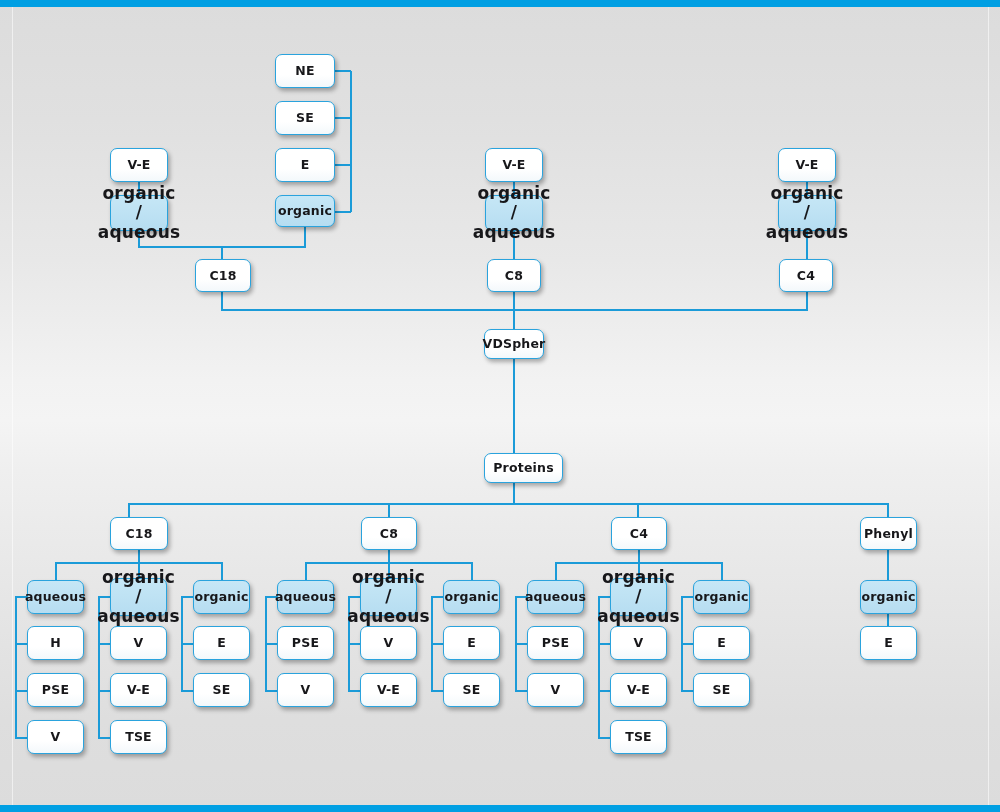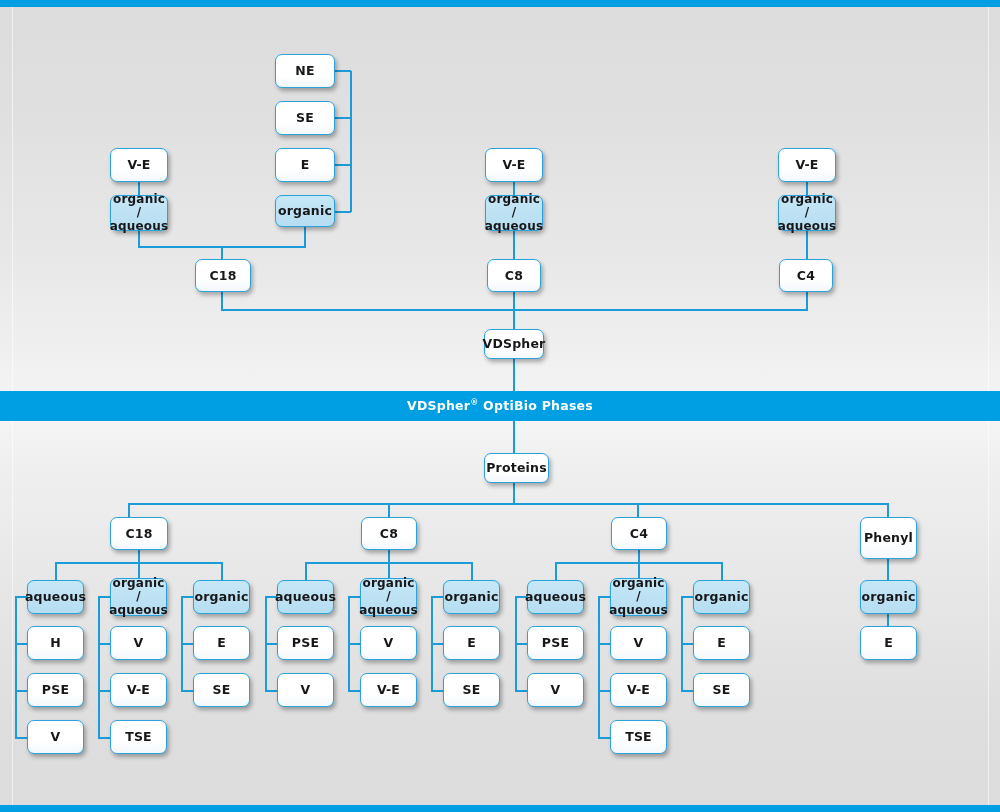--- a/index.html
+++ b/index.html
@@ -65,21 +65,21 @@
     font-weight:bold;
     font-size:12.5px;
     line-height:1.12;
     letter-spacing:0.2px;
     z-index:3;
   }
   .node.fill{
     background:#bde2f4;
     background-image:linear-gradient(to bottom,#c6e7f6 0%,#b6ddf1 100%);
   }
-  .node.two-line{font-size:12px;}
+  .node.two-line{font-size:17px;}
   .node span{display:block;white-space:pre-line;}
 
   
   #banner{
     position:absolute;
     left:0;top:391px;width:1000px;height:30px;
     background:#009fe3;
     display:flex;align-items:center;justify-content:center;
     z-index:6;
   }
@@ -170,25 +170,22 @@
   <div class="ln lnv" style="left:806px;top:292px;height:18px;"></div>
   <div class="ln lnh" style="left:221px;top:309px;width:587px;"></div>
   <div class="ln lnv" style="left:513px;top:309px;height:20px;"></div>
 
   <div class="node" style="left:484px;top:329px;width:60px;height:30px;">
     <span>VDSpher</span>
   </div>
 
   <div class="ln lnv" style="left:513px;top:359px;height:94px;"></div>
 
-  <div id="banner">
-    <div class="btxt"><span>VDSpher</span><sup>®</sup><span> OptiBio Phases</span></div>
-  </div>
-
-  <div class="node" style="left:484px;top:453px;width:65px;height:30px;">
+
+  <div class="node" style="left:484px;top:453px;width:79px;height:30px;">
     <span>Proteins</span>
   </div>
 
   <div class="ln lnv" style="left:513px;top:483px;height:21px;"></div>
   <div class="ln lnh" style="left:128px;top:503px;width:760px;"></div>
   <div class="ln lnv" style="left:128px;top:503px;height:14px;"></div>
   <div class="ln lnv" style="left:388px;top:503px;height:14px;"></div>
   <div class="ln lnv" style="left:637px;top:503px;height:14px;"></div>
   <div class="ln lnv" style="left:887px;top:503px;height:14px;"></div>
 
@@ -356,21 +353,21 @@
   <div class="ln lnh" style="left:681px;top:596px;width:13px;"></div>
   <div class="ln lnh" style="left:681px;top:643px;width:13px;"></div>
   <div class="ln lnh" style="left:681px;top:690px;width:13px;"></div>
   <div class="node" style="left:693px;top:626px;width:57px;height:34px;">
     <span>E</span>
     </div>
   <div class="node" style="left:693px;top:673px;width:57px;height:34px;">
     <span>SE</span>
     </div>
 
-  <div class="node" style="left:860px;top:517px;width:57px;height:42px;">
+  <div class="node" style="left:860px;top:517px;width:57px;height:33px;">
     <span>Phenyl</span>
   </div>
   <div class="ln lnv" style="left:887px;top:550px;height:30px;"></div>
   <div class="node fill" style="left:860px;top:580px;width:57px;height:34px;">
     <span>organic</span>
   </div>
   <div class="ln lnv" style="left:887px;top:614px;height:12px;"></div>
   <div class="node" style="left:860px;top:626px;width:57px;height:34px;">
     <span>E</span>
     </div>

